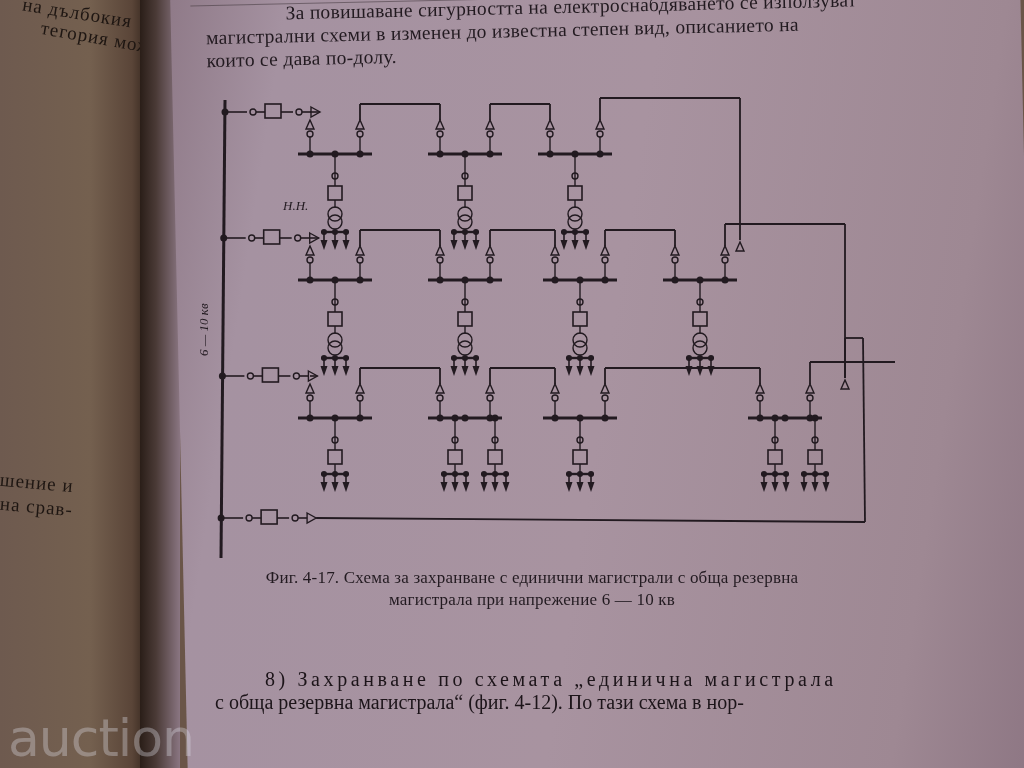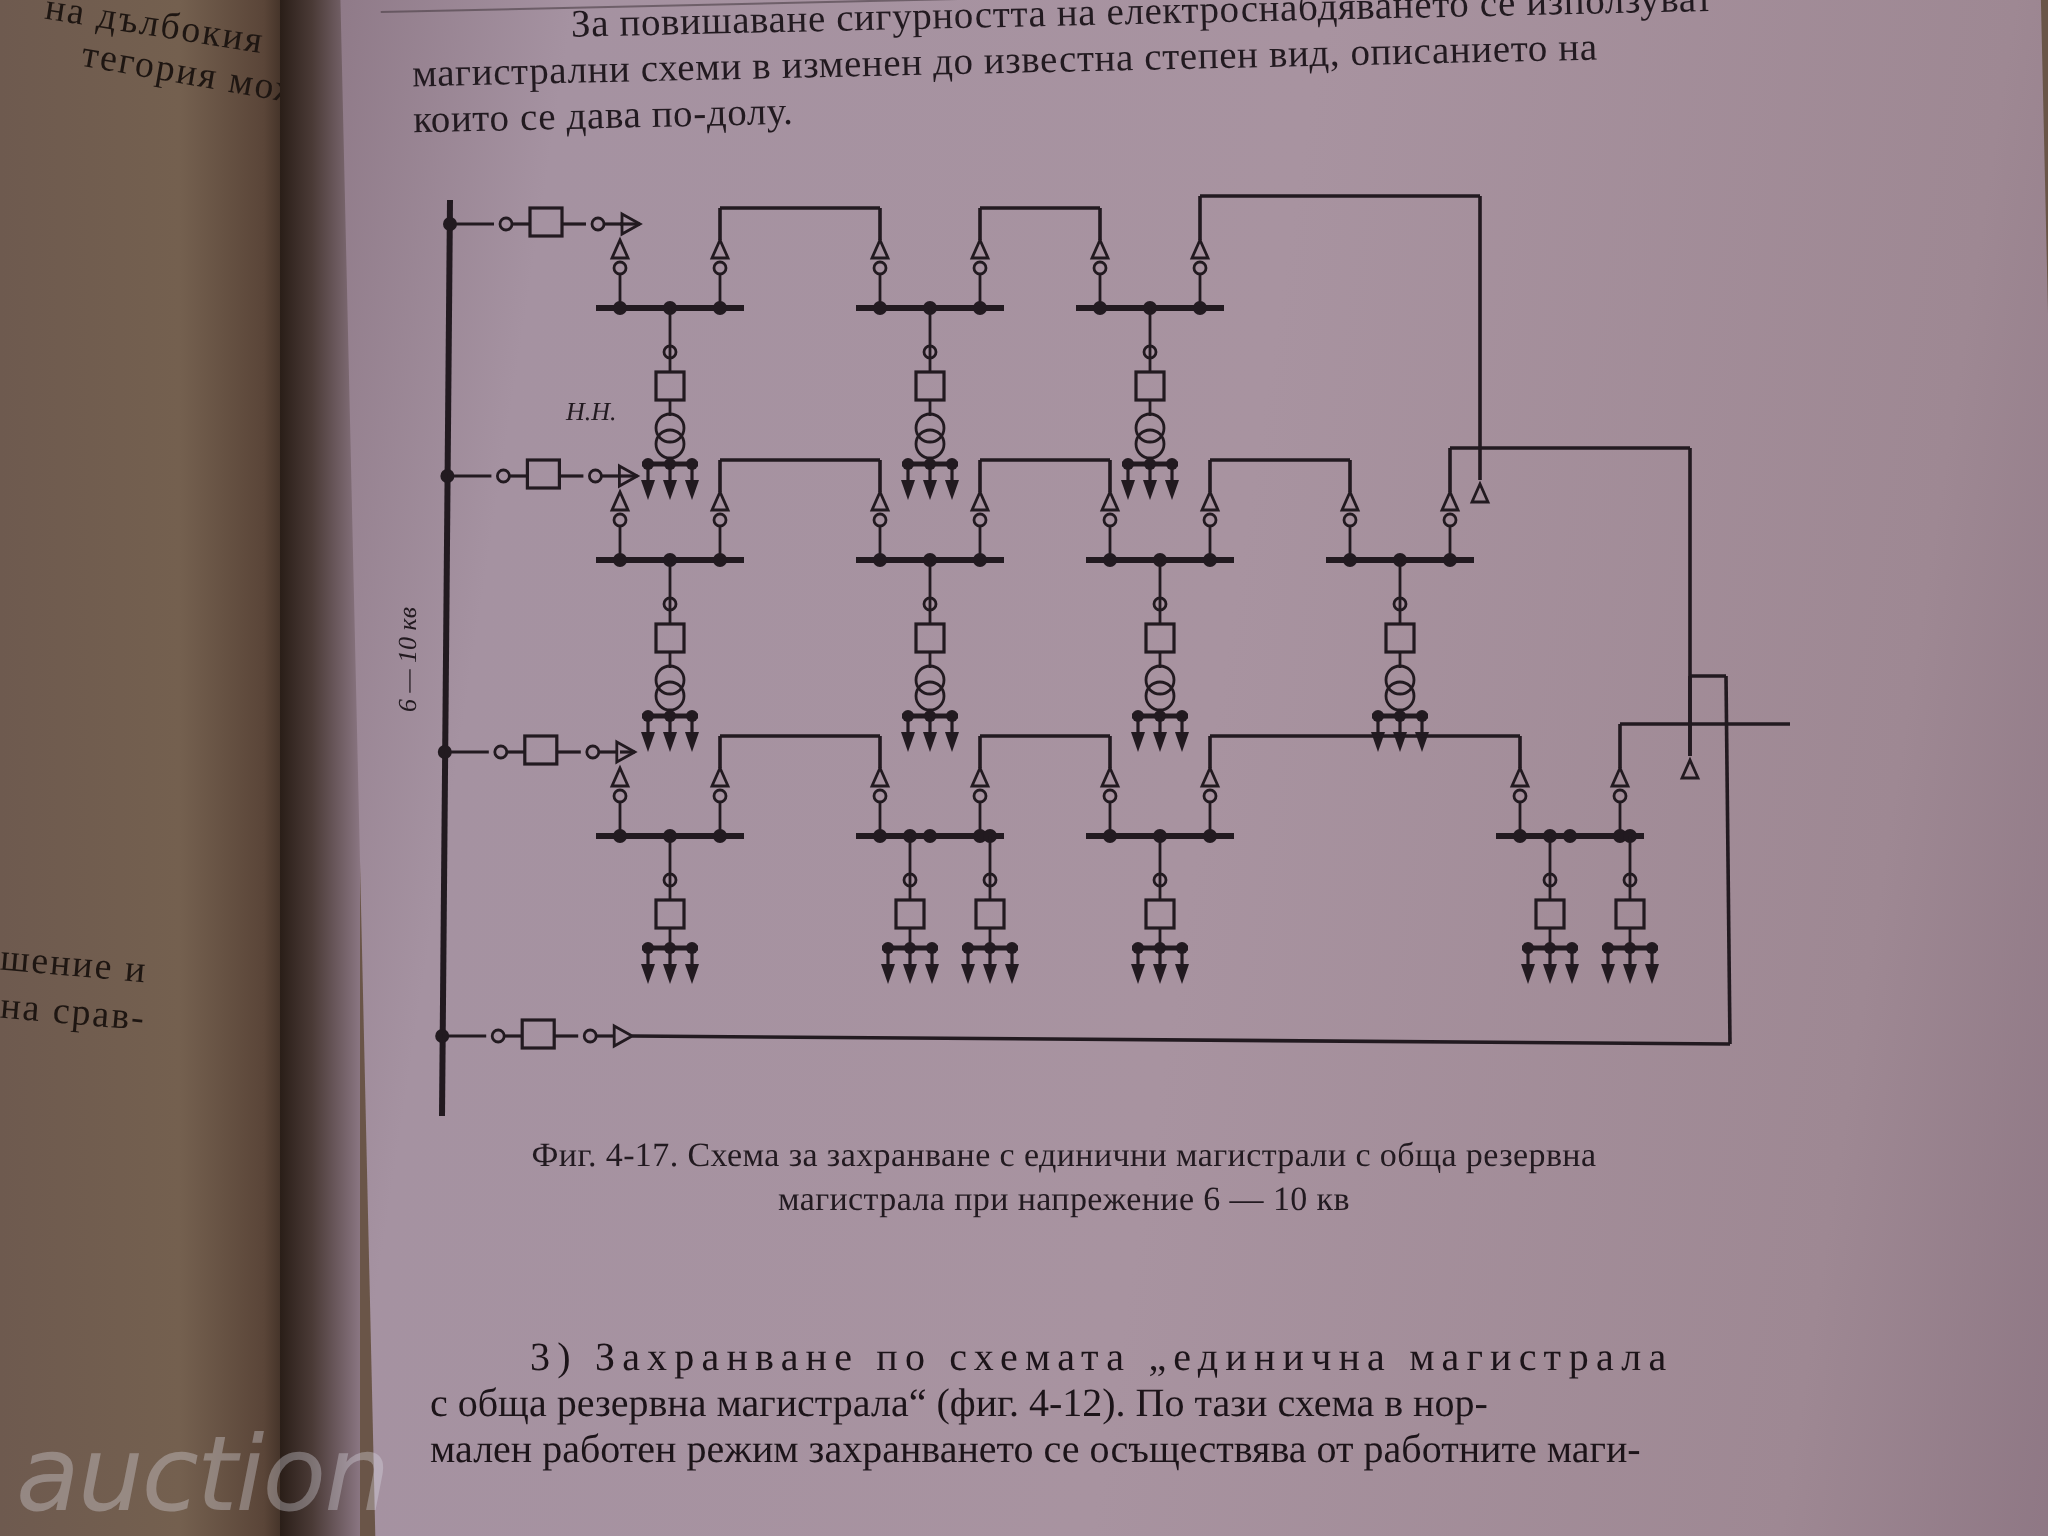--- a/index.html
+++ b/index.html
@@ -51,21 +51,21 @@
   .caption.l2 { top: 590px; left: 20px; }
   .body-text {
     position: absolute; left: 215px; top: 668px; width: 730px; color: #1c1419;
     font-size: 20px; line-height: 23px;
   }
   .body-text p { margin: 0; white-space: nowrap; }
   .body-text .spaced { letter-spacing: 3.6px; }
   .body-text .first { padding-left: 50px; }
   .watermark {
     position: absolute; left: 8px; top: 708px; font-family: "DejaVu Sans", sans-serif;
-    font-size: 52px; color: rgba(220, 220, 230, 0.35); letter-spacing: -1px; font-style: italic;
+    font-size: 52px; color: rgba(220, 220, 230, 0.35); letter-spacing: -1px;
   }
   .side-label {
     position: absolute; left: 190px; top: 282px; transform: rotate(-90deg); transform-origin: left top;
     font-style: italic; font-size: 13px; color: #221a20;
   }
 </style>
 </head>
 <body>
 
 <div class="left-page">
@@ -487,18 +487,17 @@
       <line x1="668" y1="250" x2="668" y2="250" stroke="#221a20" stroke-width="1.8"></line>
       <text x="88" y="122" font-size="13" font-style="italic" fill="#221a20" font-family="Liberation Serif, serif">Н.Н.</text>
     </svg>
 </div>
 <div class="side-label" style="top:356px; left:196px;">6 — 10 кв</div>
 
 <div class="caption l1">Фиг. 4-17. Схема за захранване с единични магистрали с обща резервна</div>
 <div class="caption l2">магистрала при напрежение  6 — 10 кв</div>
 
 <div class="body-text">
-  <p class="spaced first">3) Захранване по схемата „единична магистрала</p>
+  <p class="spaced first">8) Захранване по схемата „единична магистрала</p>
   <p>с обща резервна магистрала“ (фиг. 4-12).  По тази схема в нор-</p>
-  <p>мален работен режим захранването се осъществява от работните маги-</p>
 </div>
 
 <div class="watermark">auction</div>
 
 </body></html>

